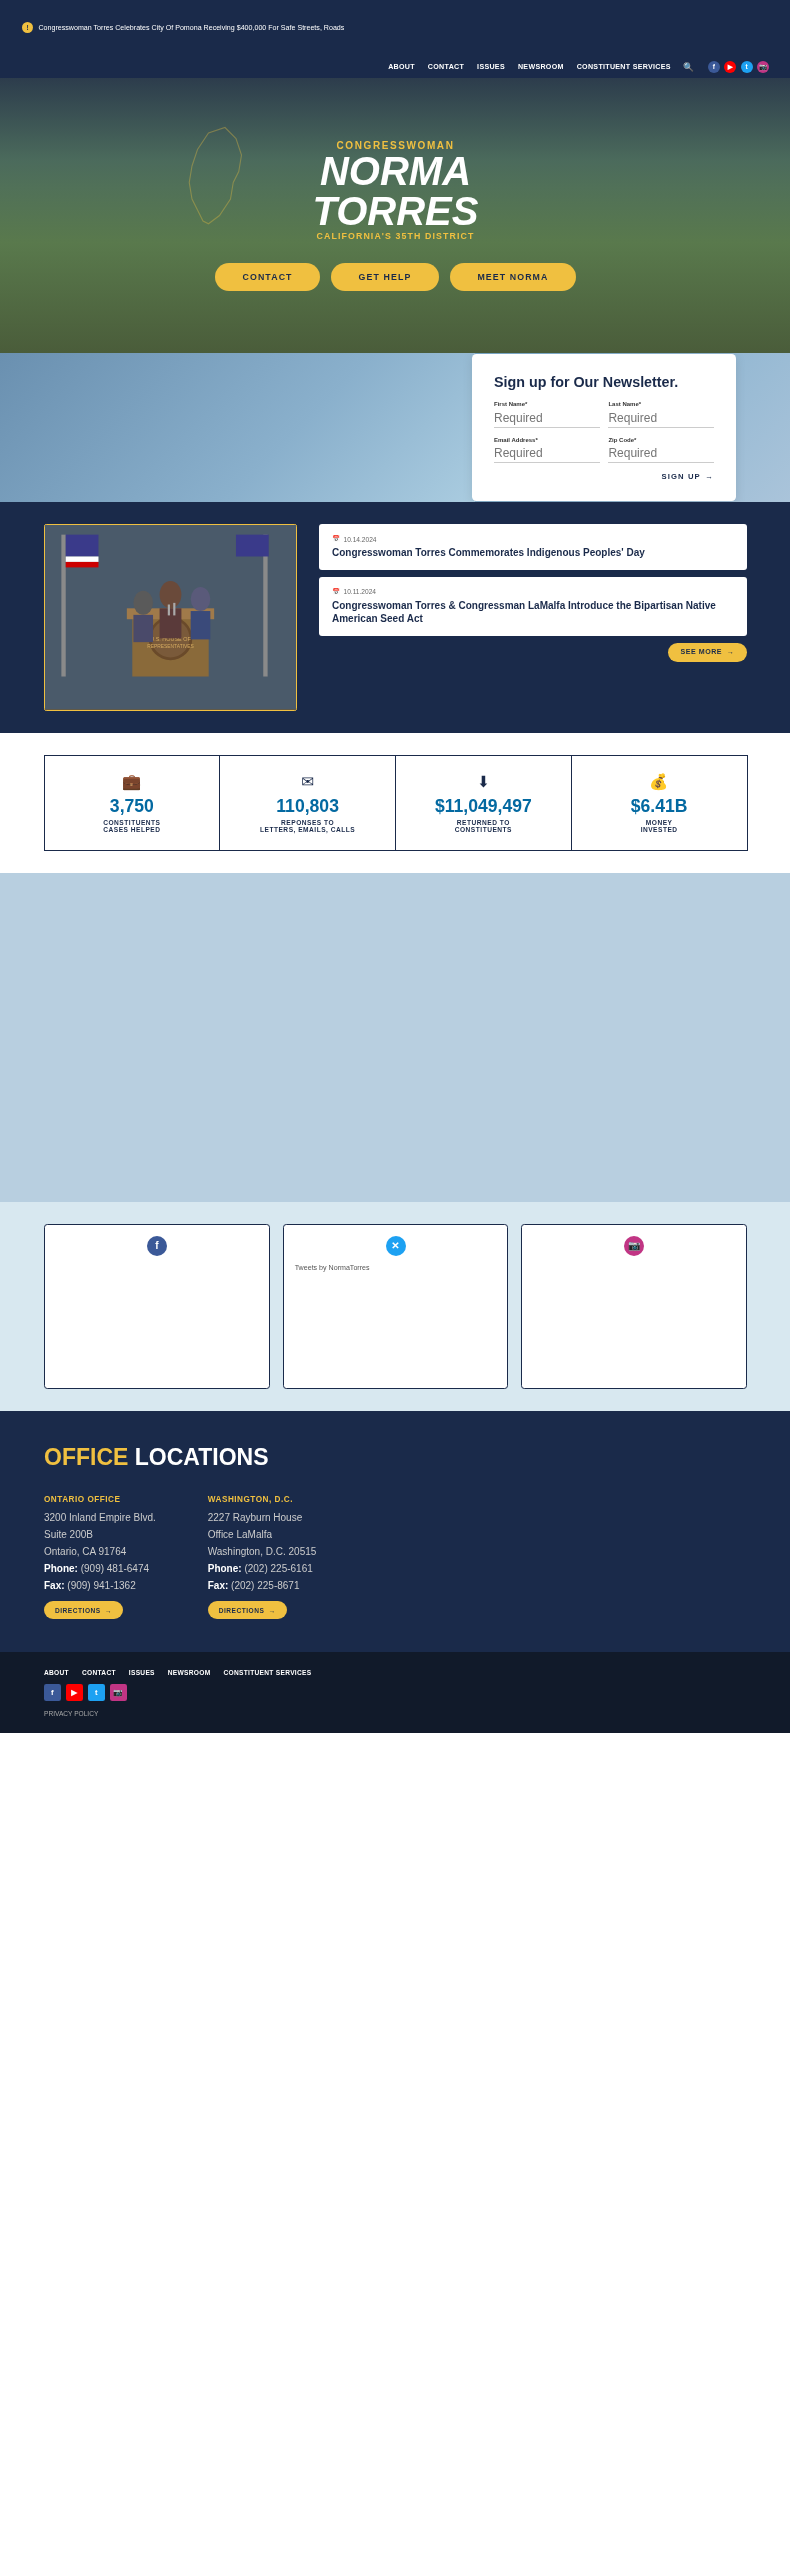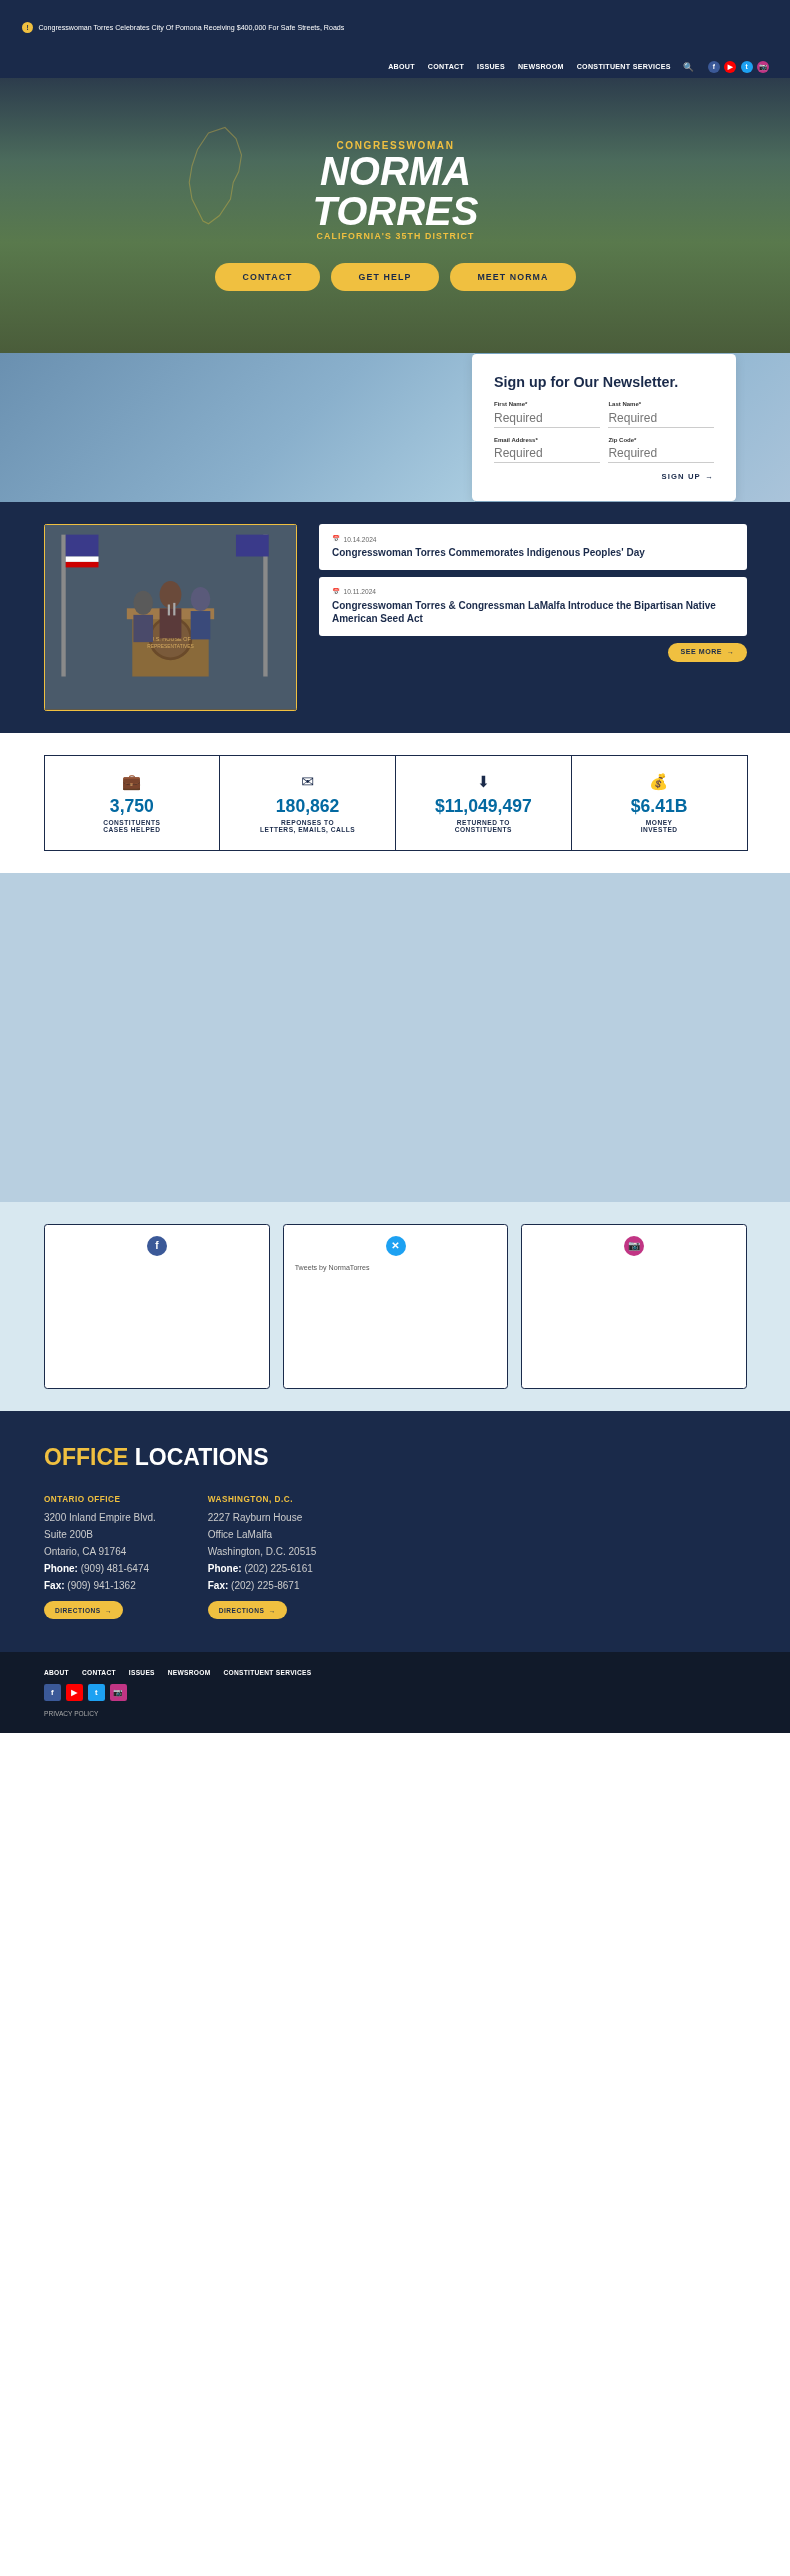--- a/index.html
+++ b/index.html
@@ -610,21 +610,21 @@
 </section>
 
 <section class="stats-section">
   <div class="stat-card">
     <div class="stat-icon">💼</div>
     <span class="stat-number">3,750</span>
     <div class="stat-label">CONSTITUENTS<br>CASES HELPED</div>
   </div>
   <div class="stat-card">
     <div class="stat-icon">✉</div>
-    <span class="stat-number">180,862</span>
+    <span class="stat-number">110,803</span>
     <div class="stat-label">REPONSES TO<br>LETTERS, EMAILS, CALLS</div>
   </div>
   <div class="stat-card">
     <div class="stat-icon">⬇</div>
     <span class="stat-number">$11,049,497</span>
     <div class="stat-label">RETURNED TO<br>CONSTITUENTS</div>
   </div>
   <div class="stat-card">
     <div class="stat-icon">💰</div>
     <span class="stat-number">$6.41B</span>

